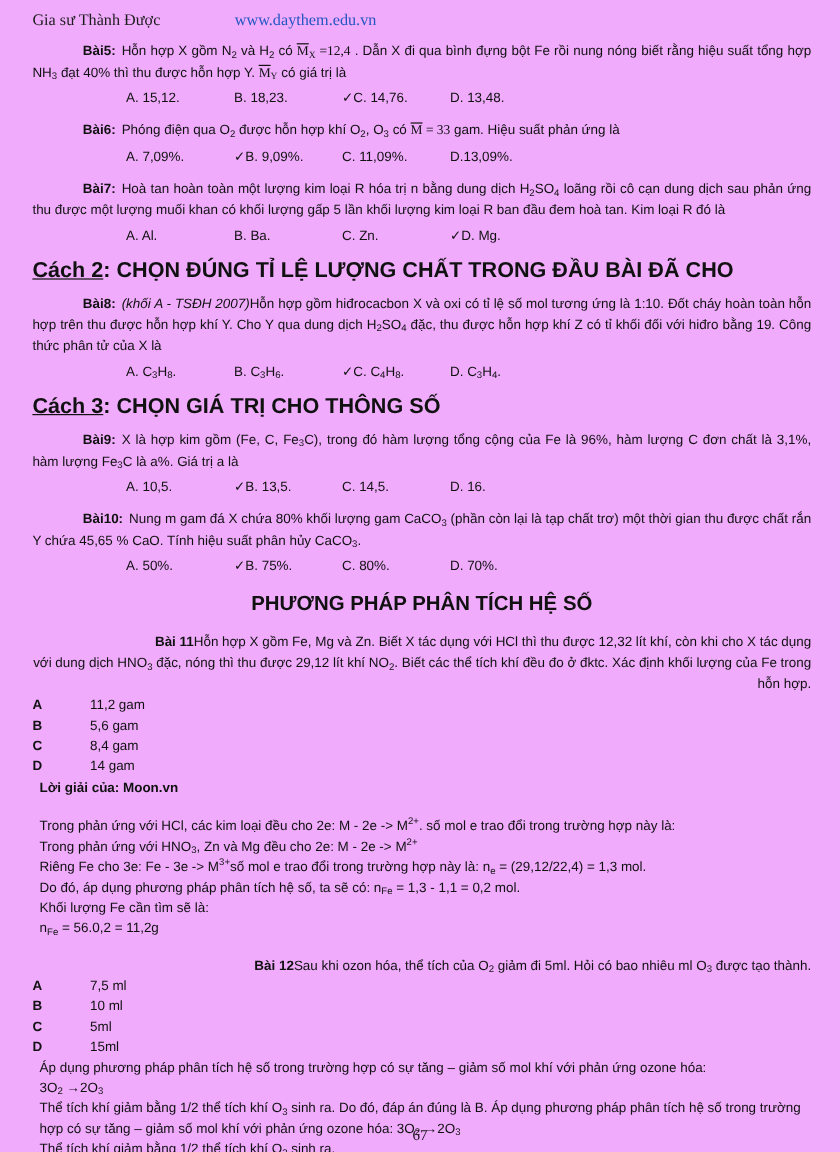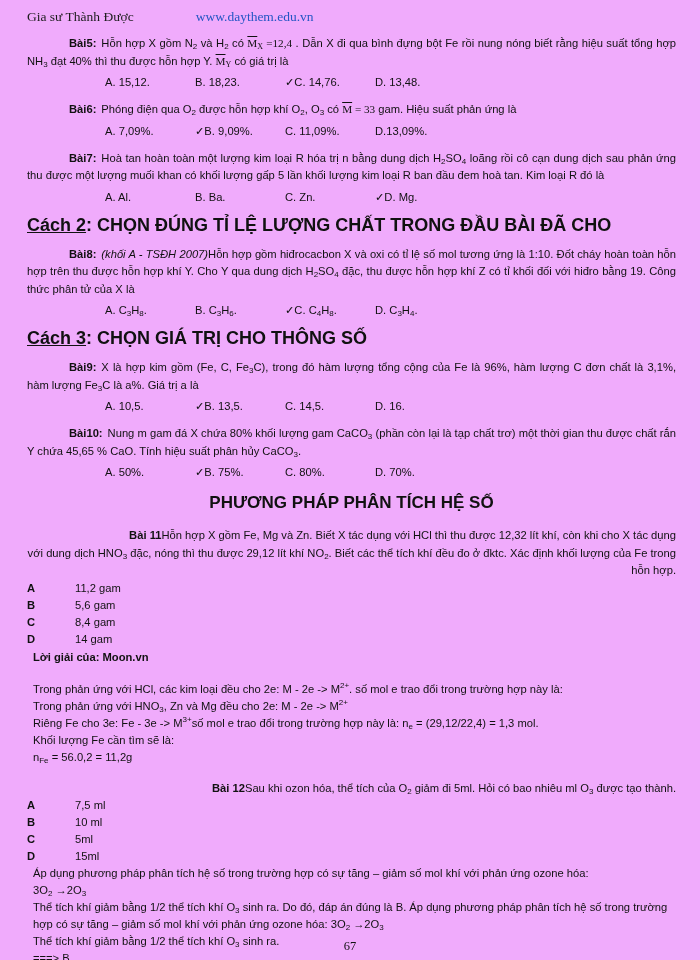--- a/index.html
+++ b/index.html
@@ -116,20 +116,21 @@
     <div class="ans">
         <b class="al">D</b>
         <span>14 gam</span>
       </div>
   </div>
   <p class="solby">Lời giải của: Moon.vn</p>
   <div class="sol gap">
     <p>Trong phản ứng với HCl, các kim loại đều cho 2e: M - 2e -&gt; M<sup>2+</sup>. số mol e trao đổi trong trường hợp này là:</p>
     <p>Trong phản ứng với HNO<sub>3</sub>, Zn và Mg đều cho 2e: M - 2e -&gt; M<sup>2+</sup></p>
     <p>Riêng Fe cho 3e: Fe - 3e -&gt; M<sup>3+</sup>số mol e trao đổi trong trường hợp này là: n<sub>e</sub> = (29,12/22,4) = 1,3 mol.</p>
+    <p>Do đó, áp dụng phương pháp phân tích hệ số, ta sẽ có: n<sub>Fe</sub> = 1,3 - 1,1 = 0,2 mol.</p>
     <p>Khối lượng Fe cần tìm sẽ là:</p>
     <p>n<sub>Fe</sub> = 56.0,2 = 11,2g</p>
   </div>
 
   <p class="prob b12"><b class="plabel wide">Bài 12</b><span>Sau khi ozon hóa, thể tích của O<sub>2</sub> giảm đi 5ml. Hỏi có bao nhiêu ml O<sub>3</sub> được tạo thành.</span></p>
   <div>
     <div class="ans">
         <b class="al">A</b>
         <span>7,5 ml</span>
       </div>

